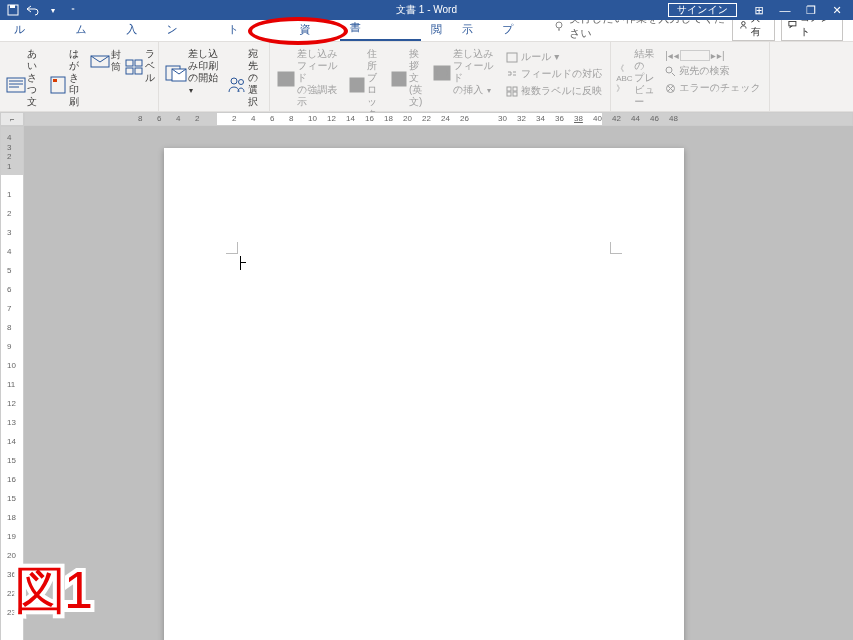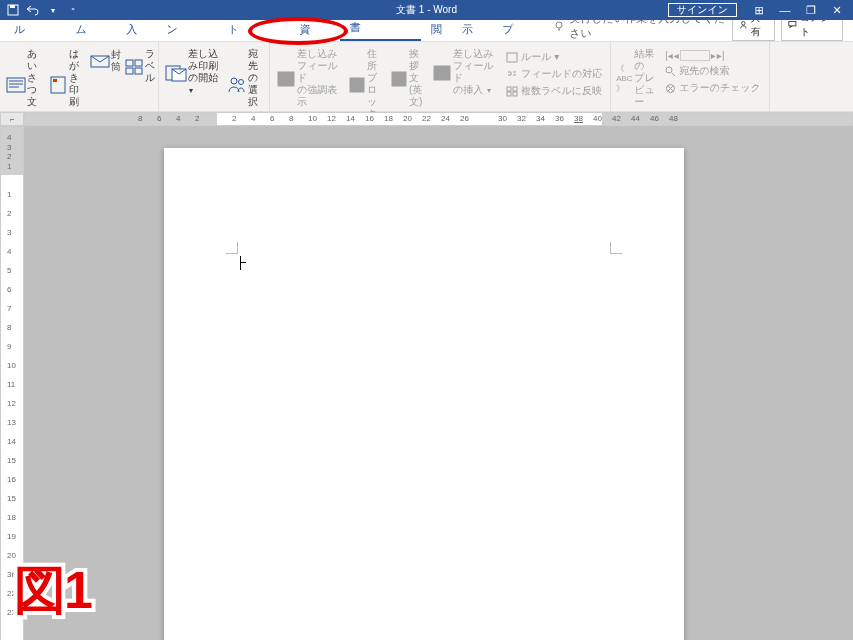--- a/index.html
+++ b/index.html
@@ -72,21 +72,21 @@
   .margin-tl { left:62px; top:94px; border-right:1px solid #bbb; border-bottom:1px solid #bbb; }
   .margin-tr { right:62px; top:94px; border-left:1px solid #bbb; border-bottom:1px solid #bbb; }
   .cursor { position:absolute; left:76px; top:108px; width:1px; height:14px; border-left:1px solid #000; }
   .cursor::after { content:""; position:absolute; left:0; top:6px; width:5px; height:1px; background:#000; }
 
   
   .ellipse { position:absolute; border:4px solid #e60000; border-radius:50%; pointer-events:none; }
   .ell1 { left:248px; top:17px; width:100px; height:28px; }
 
   
-  .figlabel { position:absolute; left:14px; bottom:14px; font-size:52px; font-weight:700; color:#e60000;
+  .figlabel { position:absolute; left:14px; bottom:14px; font-size:52px; font-weight:400; color:#e60000;
     -webkit-text-stroke:8px #fff; paint-order:stroke fill; letter-spacing:-2px; }
 
   svg { display:block; }
 </style>
 </head>
 <body>
 
 <div class="titlebar">
   <div class="qat">
     <span class="icon">

